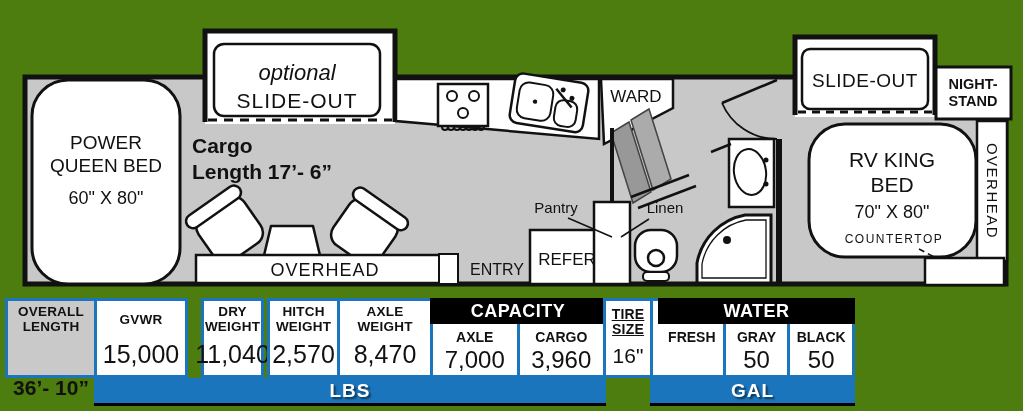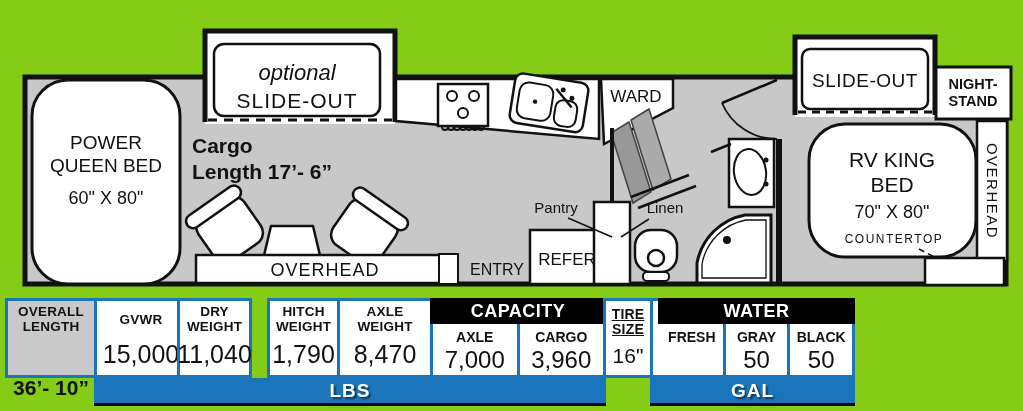--- a/index.html
+++ b/index.html
@@ -1,16 +1,16 @@
 <!DOCTYPE html>
 <html><head>
 <meta charset="utf-8">
 <style>
   html,body{margin:0;padding:0;background:#fff;}
-  .screen{position:relative;width:1023px;height:411px;background:#84cc16;overflow:hidden;
+  .screen{position:relative;width:1023px;height:411px;background:#4d7c0f;overflow:hidden;
           font-family:"Liberation Sans",sans-serif;color:#111;text-align:center;}
   svg{font-family:"Liberation Sans",sans-serif;}
   svg text{fill:#111;}
 
   
   .spec-table{position:absolute;left:5px;top:295px;width:850px;height:116px;}
   .cell{position:absolute;top:3px;height:80px;box-sizing:border-box;background:#fff;
         border:3px solid #1b75bc;display:flex;flex-direction:column;}
   .cell .hdr{flex:0 0 38px;display:flex;flex-direction:column;align-items:center;
         justify-content:center;font-weight:bold;font-size:13.5px;line-height:1.1;letter-spacing:.2px;}
@@ -199,34 +199,34 @@
       <div class="val">36’- 10”</div>
     </div>
 
     <div class="cell" style="left:89px;width:94px;">
       <div class="hdr">
           <span>GVWR</span>
         </div>
       <div class="val">15,000</div>
     </div>
 
-    <div class="cell" style="left:172px;width:75px;">
+    <div class="cell" style="left:196px;width:63px;">
       <div class="hdr">
         <span>DRY</span>
         <span>WEIGHT</span>
       </div>
       <div class="val">11,040</div>
     </div>
 
     <div class="cell" style="left:262px;width:73px;">
       <div class="hdr">
         <span>HITCH</span>
         <span>WEIGHT</span>
       </div>
-      <div class="val">1,790</div>
+      <div class="val">2,570</div>
     </div>
 
     <div class="cell" style="left:332px;width:96px;">
       <div class="hdr">
         <span>AXLE</span>
         <span>WEIGHT</span>
       </div>
       <div class="val">8,470</div>
     </div>
 

